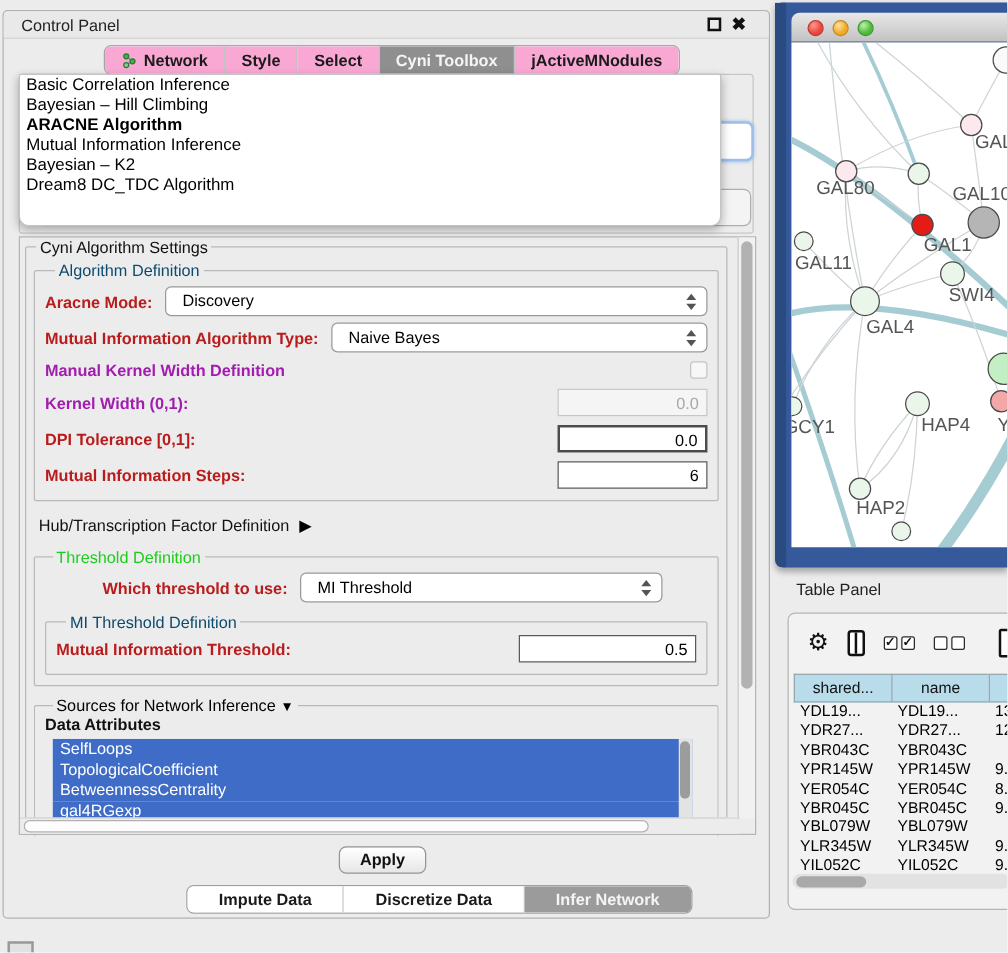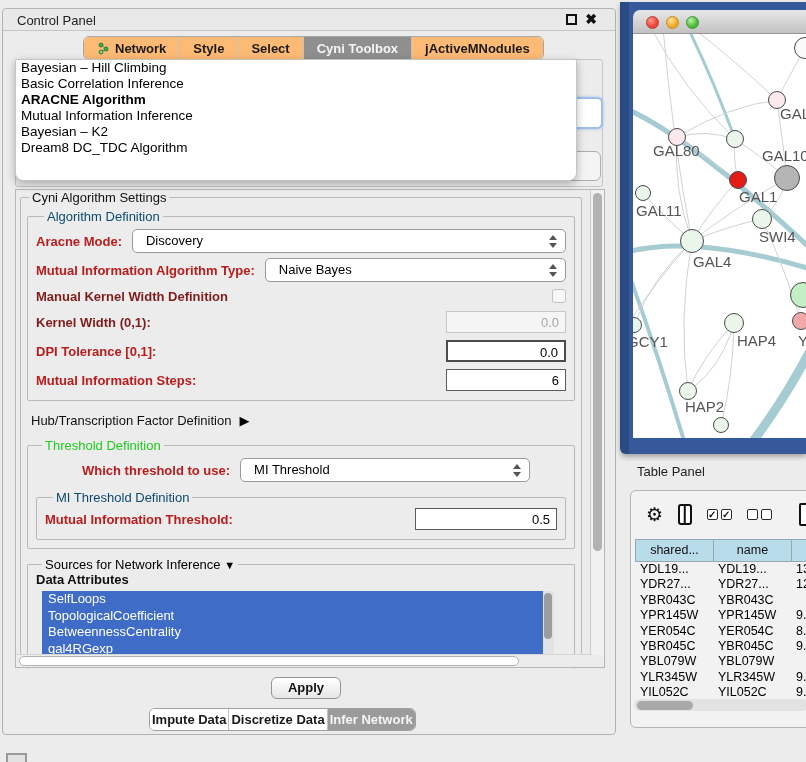--- a/index.html
+++ b/index.html
@@ -9,21 +9,21 @@
   
   .cp { position:absolute; left:2px; top:8px; width:614px; height:727px; border:1px solid #b2b2b2; border-radius:4px; background:#ececec; }
   .cp-titlebar { position:absolute; left:0; top:0; width:100%; height:22px; background:#e9e9e9; border-bottom:1px solid #c6c6c6; border-radius:4px 4px 0 0; }
   .cp-title { position:absolute; left:14px; top:4px; font-size:13px; color:#222; }
   .cp-winbtns { position:absolute; right:18px; top:4px; display:flex; gap:8px; align-items:center; }
   .float-ic { width:11px; height:11px; border:2px solid #111; background:transparent; }
   .close-ic { font-size:14px; font-weight:bold; color:#111; line-height:12px; }
 
   
   .cp-tabs { position:absolute; left:80px; top:27px; height:24px; display:flex; background:#fff; border:1px solid #a6a6a6; border-radius:6px; overflow:hidden; z-index:5; }
-  .tab { display:flex; align-items:center; gap:5px; padding:0 13px; font-size:13px; font-weight:bold; color:#1a1a1a; border-right:1px solid #c2c2c2; background:#fdba74; cursor:default; }
+  .tab { display:flex; align-items:center; gap:5px; padding:0 13px; font-size:13px; font-weight:bold; color:#1a1a1a; border-right:1px solid #c2c2c2; background:#f9a8d4; cursor:default; }
   .tab:last-child { border-right:none; }
   .tab.sel { background:#8f8f8f; color:#f5f5f5; }
 
   
   .dropdown { position:absolute; left:12px; top:50px; width:562px; height:122px; background:#fff; border:1px solid #c4c4c4; border-radius:2px 2px 8px 8px; box-shadow:0 3px 8px rgba(0,0,0,.28); z-index:20; }
   .dd-header { text-align:center; font-size:13.5px; color:#b4b4b4; padding-top:1px; height:16px; }
   .algo-item { font-size:13.5px; color:#000; line-height:16px; padding-left:5px; white-space:nowrap; }
   .algo-item.bold { font-weight:bold; }
 
   
@@ -41,21 +41,21 @@
   fieldset { border:1px solid #b9b9b9; border-radius:2px; }
   legend { font-size:13px; padding:0 3px; margin-left:8px; white-space:nowrap; }
   .fs-cyni { position:absolute; left:4px; top:0px; width:562px; height:465px; }
   .fs-cyni > legend { color:#111; }
   .fs-algodef { margin:4px 6px 0 6px; padding:0 8px 8px 8px; }
   .legend-blue { color:#0c4a6e; }
   .legend-green { color:#1ecc1e; }
 
   .row { display:flex; align-items:center; margin-top:5px; height:24px; }
   .lbl { font-size:13px; font-weight:bold; color:#b91c1c; white-space:nowrap; }
-  .lbl.dis { color:#7f1d1d; }
+  .lbl.dis { color:#a21caf; }
   .spacer { flex:1; }
   .combo { position:relative; flex:1; margin-left:10px; height:24px; border:1px solid #9a9a9a; border-radius:5px; background:#fff; font-size:13px; color:#000; line-height:22px; padding-left:13px; }
   .combo.fixed { flex:none; }
   .spin { position:absolute; right:8px; top:5px; display:flex; flex-direction:column; gap:3px; }
   .spin i { display:block; width:0; height:0; border-left:4px solid transparent; border-right:4px solid transparent; }
   .spin .up { border-bottom:5px solid #555; }
   .spin .dn { border-top:5px solid #555; }
   .cb { width:14px; height:14px; border:1px solid #c4c4c4; border-radius:3px; background:#f7f7f7; }
   .numfield { width:120px; height:22px; background:#fff; font-size:13px; text-align:right; padding:3px 6px 0 0; }
   .numfield.soft { border:1px solid #c6c6c6; background:#f5f5f5; color:#a8a8a8; }
@@ -73,21 +73,21 @@
   .fs-sources { margin:8px 6px 0 6px; padding:0 6px 0 6px; border-bottom:none; height:112px; overflow:hidden; }
   .da-label { font-size:13px; font-weight:bold; color:#111; margin:0 0 4px 2px; }
   .attr-wrap { position:relative; margin-left:8px; width:512px; height:68px; background:#fff; overflow:hidden; }
   .attr-item { font-size:13px; color:#fff; background:#3f6cc6; line-height:16.5px; padding-left:6px; white-space:nowrap; }
   .list-vscroll { position:absolute; right:0; top:0; width:11px; height:68px; background:#e3e3e3; }
   .list-vscroll .thumb { position:absolute; left:1px; top:2px; width:8px; height:46px; background:#9c9c9c; border-radius:4px; }
 
   .apply-btn { position:absolute; left:268px; top:668px; width:70px; height:22px; background:linear-gradient(#ffffff,#e6e6e6); border:1px solid #949494; border-radius:6px; font-size:13px; font-weight:bold; color:#111; text-align:center; line-height:20px; }
 
   .bottom-tabs { position:absolute; left:146px; top:699px; height:23px; display:flex; background:#fff; border:1px solid #a0a0a0; border-radius:6px; overflow:hidden; }
-  .btab { padding:0 2px; font-size:13px; font-weight:bold; color:#1a1a1a; line-height:22px; border-right:1px solid #c2c2c2; background:#fff; }
+  .btab { padding:0 25px; font-size:13px; font-weight:bold; color:#1a1a1a; line-height:22px; border-right:1px solid #c2c2c2; background:#fff; }
   .btab:last-child { border-right:none; }
   .btab.sel { background:#9b9b9b; color:#f5f5f5; }
 
   
   .net-frame { position:absolute; left:620px; top:2px; width:186px; height:452px; background:#35599b; border-left:9px solid #2a4a82; border-radius:0 0 0 6px; box-shadow:0 3px 5px rgba(0,0,0,.3); }
   .mac-window { position:absolute; left:633px; top:10px; width:173px; height:428px; border-radius:7px 0 0 0; overflow:hidden; }
   .mac-titlebar { position:relative; height:24px; background:linear-gradient(#e8e8e8,#c2c2c2); border-bottom:1px solid #979797; }
   .lights { position:absolute; left:13px; top:6px; display:flex; gap:7px; }
   .light { width:13px; height:13px; border-radius:50%; }
   .light.red { background:radial-gradient(circle at 35% 30%, #ff9a8f, #ee4338 60%); border:1px solid #b83a30; }
@@ -159,22 +159,22 @@
           <span>jActiveMNodules</span>
         </div>
     </div>
 
     <div class="upper-box"></div>
     <div class="bg-combo">gal4Filtered.sif default node</div>
     <div class="bg-combo-right"></div>
 
     <div class="dropdown">
       <div id="algo-items">
+          <div class="algo-item">Basic Correlation Inference</div>
           <div class="algo-item">Bayesian – Hill Climbing</div>
-          <div class="algo-item">Basic Correlation Inference</div>
           <div class="algo-item bold">ARACNE Algorithm</div>
           <div class="algo-item">Mutual Information Inference</div>
           <div class="algo-item">Bayesian – K2</div>
           <div class="algo-item">Dream8 DC_TDC Algorithm</div>
         </div>
     </div>
 
     <div class="settings">
       <fieldset class="fs-cyni">
         <legend>Cyni Algorithm Settings</legend>

